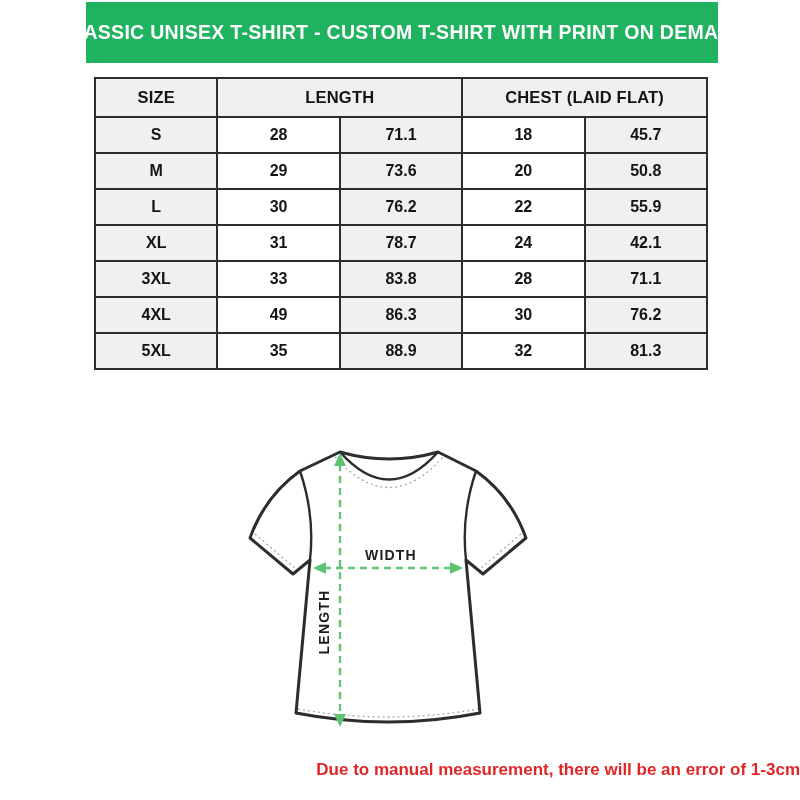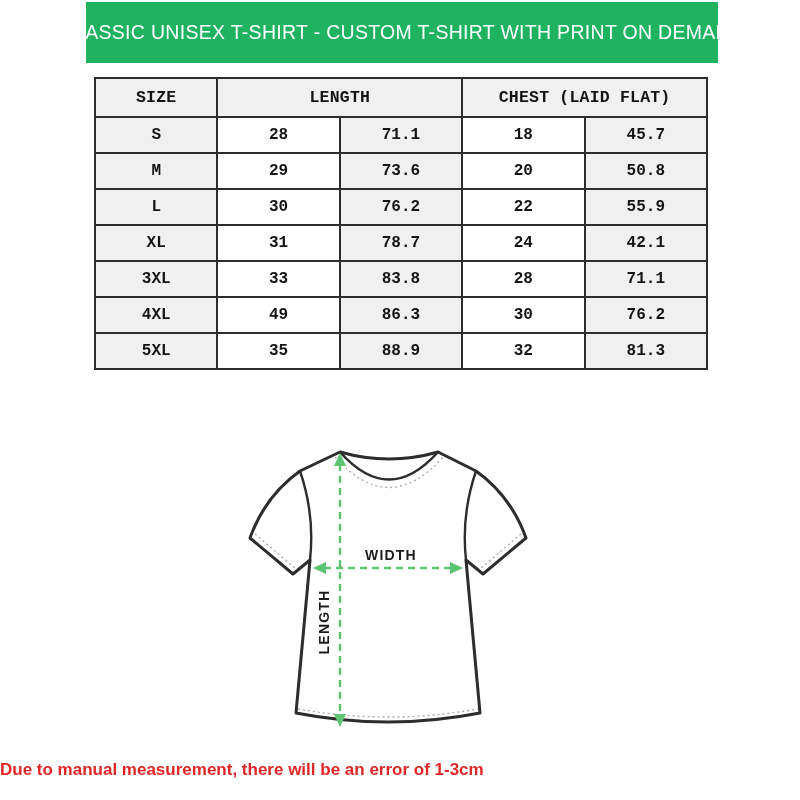--- a/index.html
+++ b/index.html
@@ -8,51 +8,51 @@
     position:relative; width:800px; height:800px; background:#ffffff;
     font-family:"Liberation Sans", sans-serif; overflow:hidden;
   }
   
   .banner {
     position:absolute; left:86px; top:2px; width:632px; height:61px;
     background:var(--banner-green,#1fb25f);
     display:flex; align-items:center; justify-content:center;
   }
   .banner h1 {
-    color:#ffffff; font-size:19.5px; font-weight:400; letter-spacing:.3px;
+    color:#ffffff; font-size:19.5px; font-weight:700; letter-spacing:.3px;
     white-space:nowrap;
   }
   
   table.size-table {
     position:absolute; left:94px; top:77px; width:614px;
     border-collapse:collapse; table-layout:fixed;
   }
   .size-table th, .size-table td {
     border:2px solid #2d2d2d; text-align:center; vertical-align:middle;
-    font-weight:700; color:#141414; padding:0;font-family:Liberation Mono, monospace;
+    font-weight:700; color:#141414; padding:0;
   }
   .size-table thead tr { height:39px; }
   .size-table tbody tr { height:36px; }
   .size-table th { background:#f0f0f0; font-size:16.5px; letter-spacing:.2px; }
   .size-table td { font-size:16px; }
   .size-table td:nth-child(odd) { background:#f0f0f0; }
   .size-table td:nth-child(even) { background:#ffffff; }
   
   .diagram { position:absolute; left:236px; top:430px; width:304px; height:318px; }
   .shirt-line { fill:none; stroke:var(--outline,#2d2d2d); }
   .stitch { fill:none; stroke:#a8a8a8; stroke-width:1.3; stroke-dasharray:2 3; }
   .arrow-line { fill:none; stroke:var(--arrow-green,#5ec473); stroke-width:2.4; stroke-dasharray:7 5; }
   .arrow-head { fill:var(--arrow-green,#5ec473); stroke:none; }
   .dim-label {
     fill:#1d1d1d; font-family:"Liberation Sans", sans-serif;
     font-size:14px; font-weight:700; letter-spacing:1.2px;
   }
   
   .note {
-    position:absolute; left:0; top:760px; width:800px; text-align:left;
+    position:absolute; left:0; top:760px; width:800px; text-align:right;
     color:var(--note-red,#e02626); font-size:17px; font-weight:700;
   }
 </style>
 </head>
 <body>
 
 <div class="page">
 
   <header class="banner">
     <h1>CLASSIC UNISEX T-SHIRT - CUSTOM T-SHIRT WITH PRINT ON DEMAND</h1>

